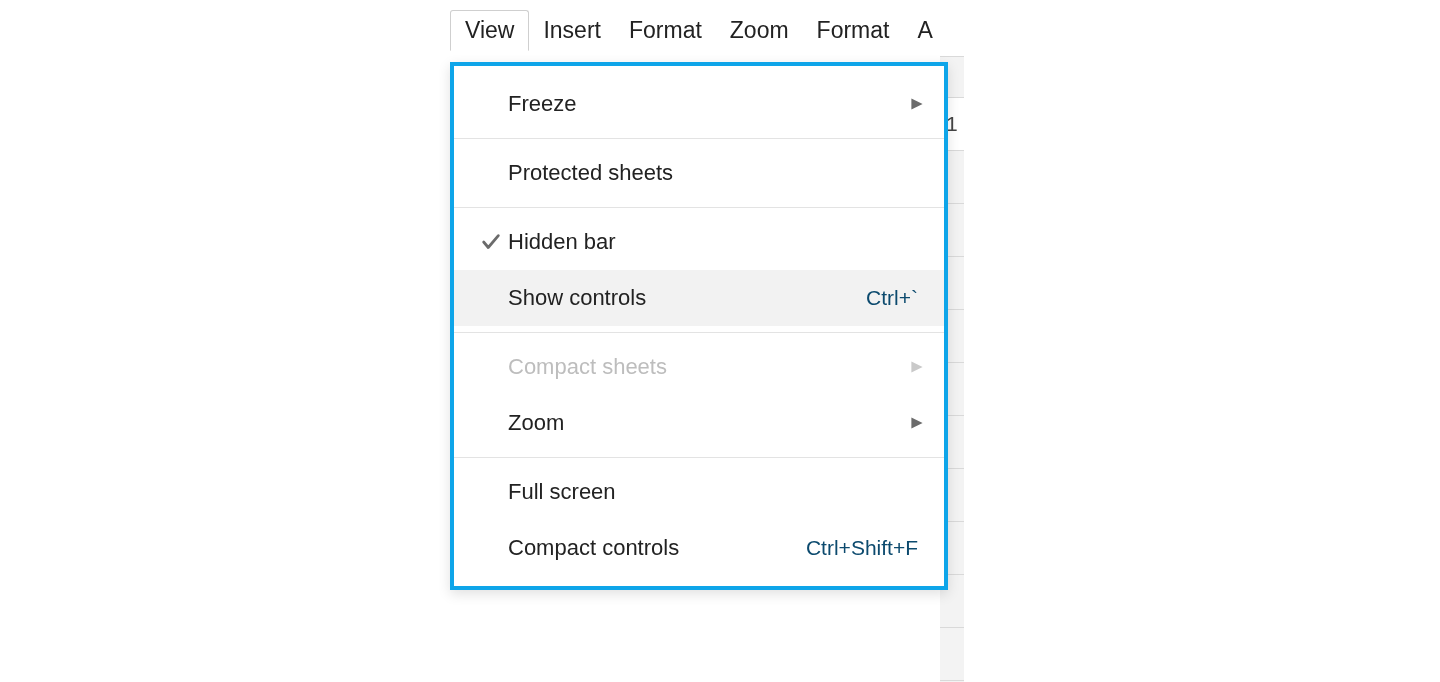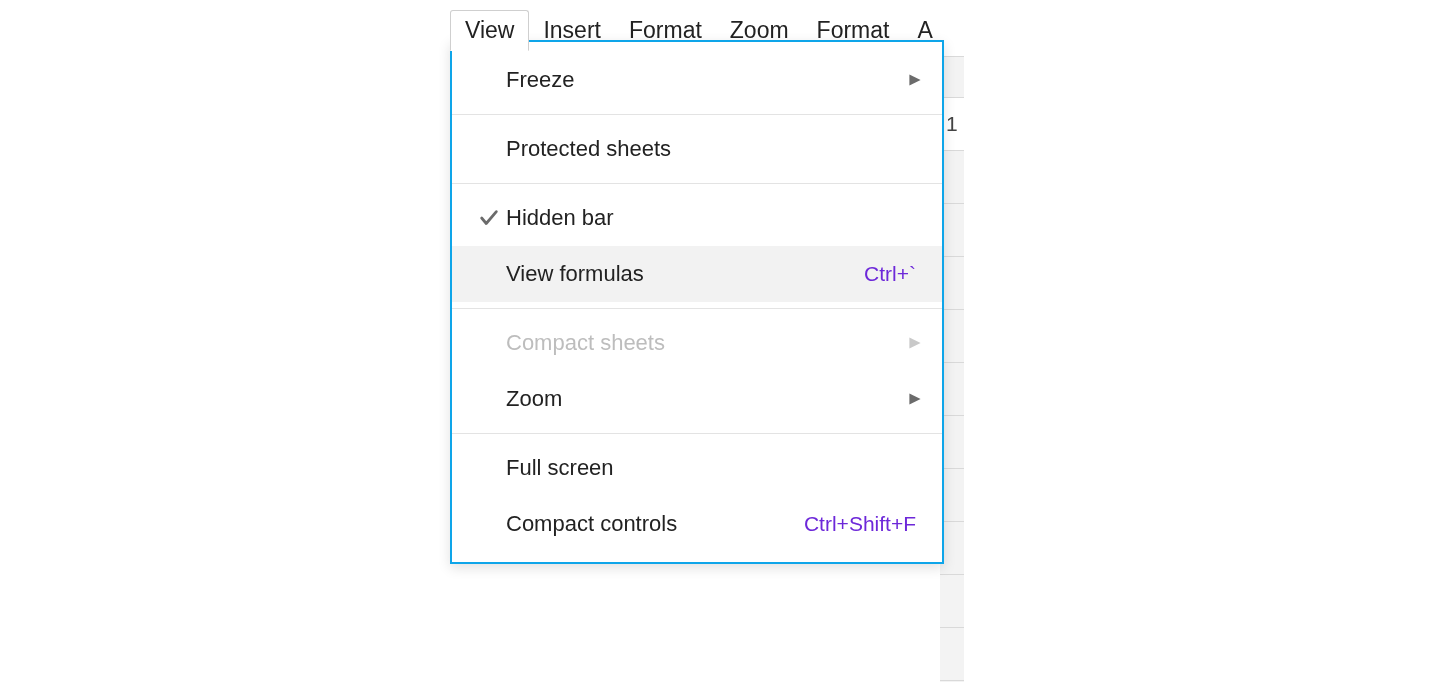--- a/index.html
+++ b/index.html
@@ -53,24 +53,24 @@
     height:52px; background:#fff; border-bottom:1px solid #d9d9d9;
   }
   .grid-stack .rowhdr{
     background:#f3f3f3;
   }
 
   
   .menu {
     position: absolute;
     left: 450px;
-    top: 40px;
+    top: 62px;
     width: 490px;
     background: #ffffff;
-    border: 2px solid #0ea5e9;
+    border: 4px solid #0ea5e9;
     box-shadow: 0 4px 12px rgba(0,0,0,0.12);
     z-index: 2;
     padding: 10px 0;
   }
   .menu-item {
     display: flex;
     align-items: center;
     height: 56px;
     padding: 0 20px;
   }
@@ -89,21 +89,21 @@
   }
   .mi-check svg { width: 22px; height: 22px; }
   .mi-label {
     flex: 0 0 auto;
     font-size: 22px;
     color: #222;
   }
   .mi-spacer { flex: 1 1 auto; }
   .mi-shortcut {
     font-size: 21px;
-    color: #6d28d9;
+    color: #0c4a6e;
     margin-right: 6px;
   }
   .mi-sub {
     width: 22px;
     display:flex;
     justify-content:flex-end;
     color:#6b6b6b;
   }
   .mi-sub svg { width:14px; height:14px; }
 
@@ -174,21 +174,21 @@
         <svg viewBox="0 0 24 24">
             <path d="M4 12 L9 18 L20 5" stroke="#6b6b6b" stroke-width="3" fill="none" stroke-linecap="round" stroke-linejoin="round"></path>
           </svg>
       </span>
       <span class="mi-label">Hidden bar</span>
       <span class="mi-spacer"></span>
     </div>
 
     <div class="menu-item hover">
       <span class="mi-check"></span>
-      <span class="mi-label">View formulas</span>
+      <span class="mi-label">Show controls</span>
       <span class="mi-spacer"></span>
       <span class="mi-shortcut">Ctrl+`</span>
     </div>
 
     <div class="menu-sep"></div>
 
     <div class="menu-item disabled">
       <span class="mi-check"></span>
       <span class="mi-label">Compact sheets</span>
       <span class="mi-spacer"></span>

